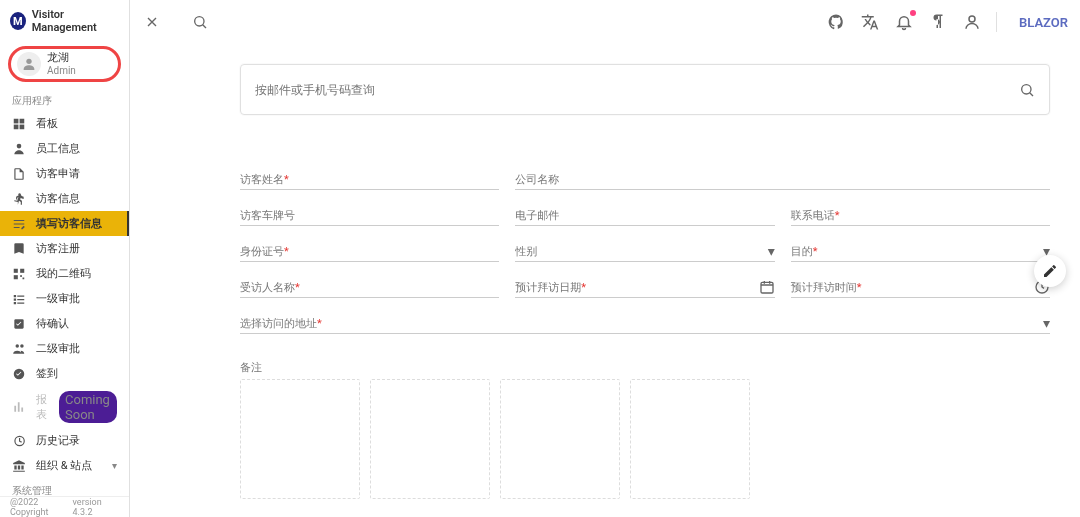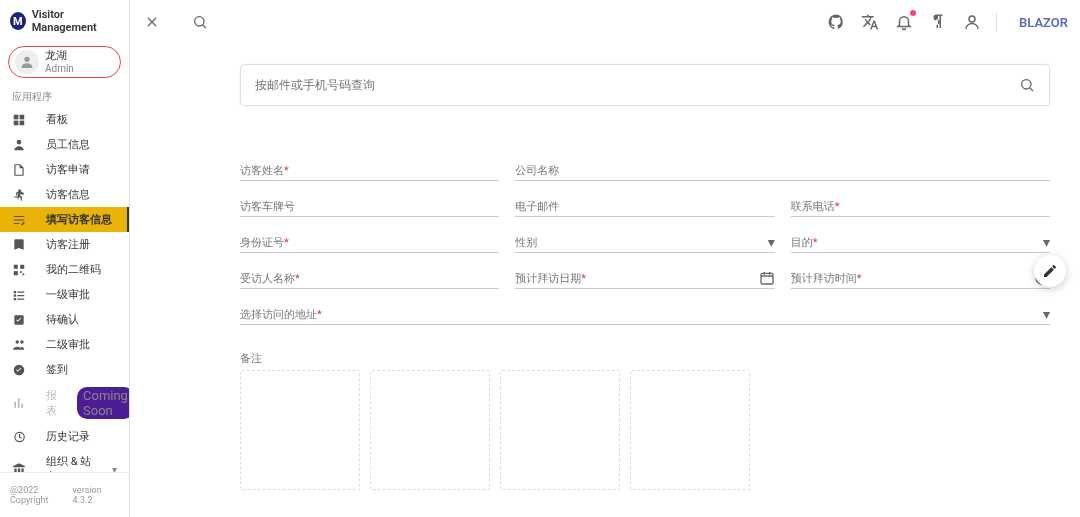--- a/index.html
+++ b/index.html
@@ -3,52 +3,52 @@
 <meta charset="utf-8">
 <style>
 * { box-sizing: border-box; margin: 0; padding: 0; }
 body { font-family: -apple-system, BlinkMacSystemFont, "Segoe UI", Roboto, sans-serif; font-size: 12px; color: #333; background: #fff; overflow: hidden; }
 .app { display: flex; height: 517px; width: 1080px; }
 
 
 .sidebar { width: 130px; background: #fff; border-right: 1px solid #e0e0e0; display: flex; flex-direction: column; position: relative; }
 .brand { display: flex; align-items: center; gap: 6px; padding: 8px 10px; font-size: 11px; font-weight: 600; }
 .brand-icon { width: 18px; height: 18px; border-radius: 50%; background: #1a237e; display: flex; align-items: center; justify-content: center; color: #fff; font-size: 11px; font-weight: bold; }
-.user-pill { margin: 4px 8px 6px; border: 1px solid #ef4444; border-radius: 20px; display: flex; align-items: center; padding: 3px 6px; gap: 6px; }
+.user-pill { margin: 4px 8px 6px; border: 3px solid #ef4444; border-radius: 20px; display: flex; align-items: center; padding: 3px 6px; gap: 6px; }
 .avatar { width: 24px; height: 24px; border-radius: 50%; background: #eee; display: flex; align-items: center; justify-content: center; }
 .user-meta { line-height: 1.15; font-size: 11px; }
 .user-role { font-size: 10px; color: #888; }
 .section-title { font-size: 10px; color: #888; padding: 6px 12px 3px; }
 .nav { flex: 1; overflow-y: auto; }
 .nav::-webkit-scrollbar { width: 6px; }
 .nav::-webkit-scrollbar-thumb { background: #ccc; border-radius: 3px; }
-.nav-item { display: flex; align-items: center; gap: 20px; padding: 5px 12px; cursor: pointer; font-size: 11px; color: #333; position: relative; }
+.nav-item { display: flex; align-items: center; gap: 10px; padding: 5px 12px; cursor: pointer; font-size: 11px; color: #333; position: relative; }
 .nav-item.active { background: #eab308; font-weight: 600; }
 .nav-item.active::after { content: ""; position: absolute; right: 0; top: 0; bottom: 0; width: 2px; background: #333; }
 .nav-item.disabled { color: #bbb; }
 .nav-icon { width: 14px; height: 14px; display: flex; align-items: center; justify-content: center; color: #555; }
 .nav-item.disabled .nav-icon { color: #bbb; }
 .badge-soon { background: #4c1d95; color: #888; font-size: 13px; border-radius: 10px; padding: 1px 6px; margin-left: auto; }
 .expand-icon { margin-left: auto; color: #888; font-size: 10px; }
-.footer-bar { display: flex; justify-content: space-between; padding: 12px 10px; font-size: 9px; color: #999; border-top: 1px solid #eee; }
+.footer-bar { display: flex; justify-content: space-between; padding: 0 10px; font-size: 9px; color: #999; border-top: 1px solid #eee; }
 
 
 .main { flex: 1; display: flex; flex-direction: column; position: relative; }
 .topbar { height: 44px; display: flex; align-items: center; padding: 0 12px; gap: 28px; }
 .top-icon { width: 20px; height: 20px; display: flex; align-items: center; justify-content: center; color: #666; cursor: pointer; }
 .spacer { flex: 1; }
 .top-right { display: flex; align-items: center; gap: 14px; }
 .bell-wrap { position: relative; }
 .bell-dot { position: absolute; top: -2px; right: -2px; width: 6px; height: 6px; border-radius: 50%; background: #ff4081; }
 .brand-right { color: #5c6bc0; font-weight: 600; font-size: 13px; margin-left: 8px; }
 .divider { width: 1px; height: 20px; background: #e0e0e0; }
 
 
 .content { flex: 1; overflow-y: auto; padding: 0 30px 0 110px; position: relative; }
-.search-row { border: 1px solid #e0e0e0; border-radius: 4px; height: 42px; display: flex; align-items: center; padding: 0 14px; margin-top: 20px; margin-bottom: 30px; box-shadow: 0 0 0 1px rgba(0,0,0,0.02); }
+.search-row { border: 1px solid #e0e0e0; border-radius: 4px; height: 51px; display: flex; align-items: center; padding: 0 14px; margin-top: 20px; margin-bottom: 30px; box-shadow: 0 0 0 1px rgba(0,0,0,0.02); }
 .search-input { flex: 1; border: none; outline: none; font-size: 12px; color: #999; }
 .search-btn { color: #666; }
 
 .form-grid { display: grid; grid-template-columns: 1fr 1fr 1fr; column-gap: 14px; row-gap: 22px; gap: 16px; }
 .field { border-bottom: 1px solid #ccc; padding-bottom: 2px; position: relative; display: flex; align-items: flex-end; justify-content: space-between; min-height: 20px; }
 .field-label { font-size: 11px; color: #777; }
 .field-label .req { color: #e53935; }
 .field-icon { color: #666; font-size: 14px; }
 .span2 { grid-column: span 2; margin-top: 25px; }
 .span3 { grid-column: span 3; }

